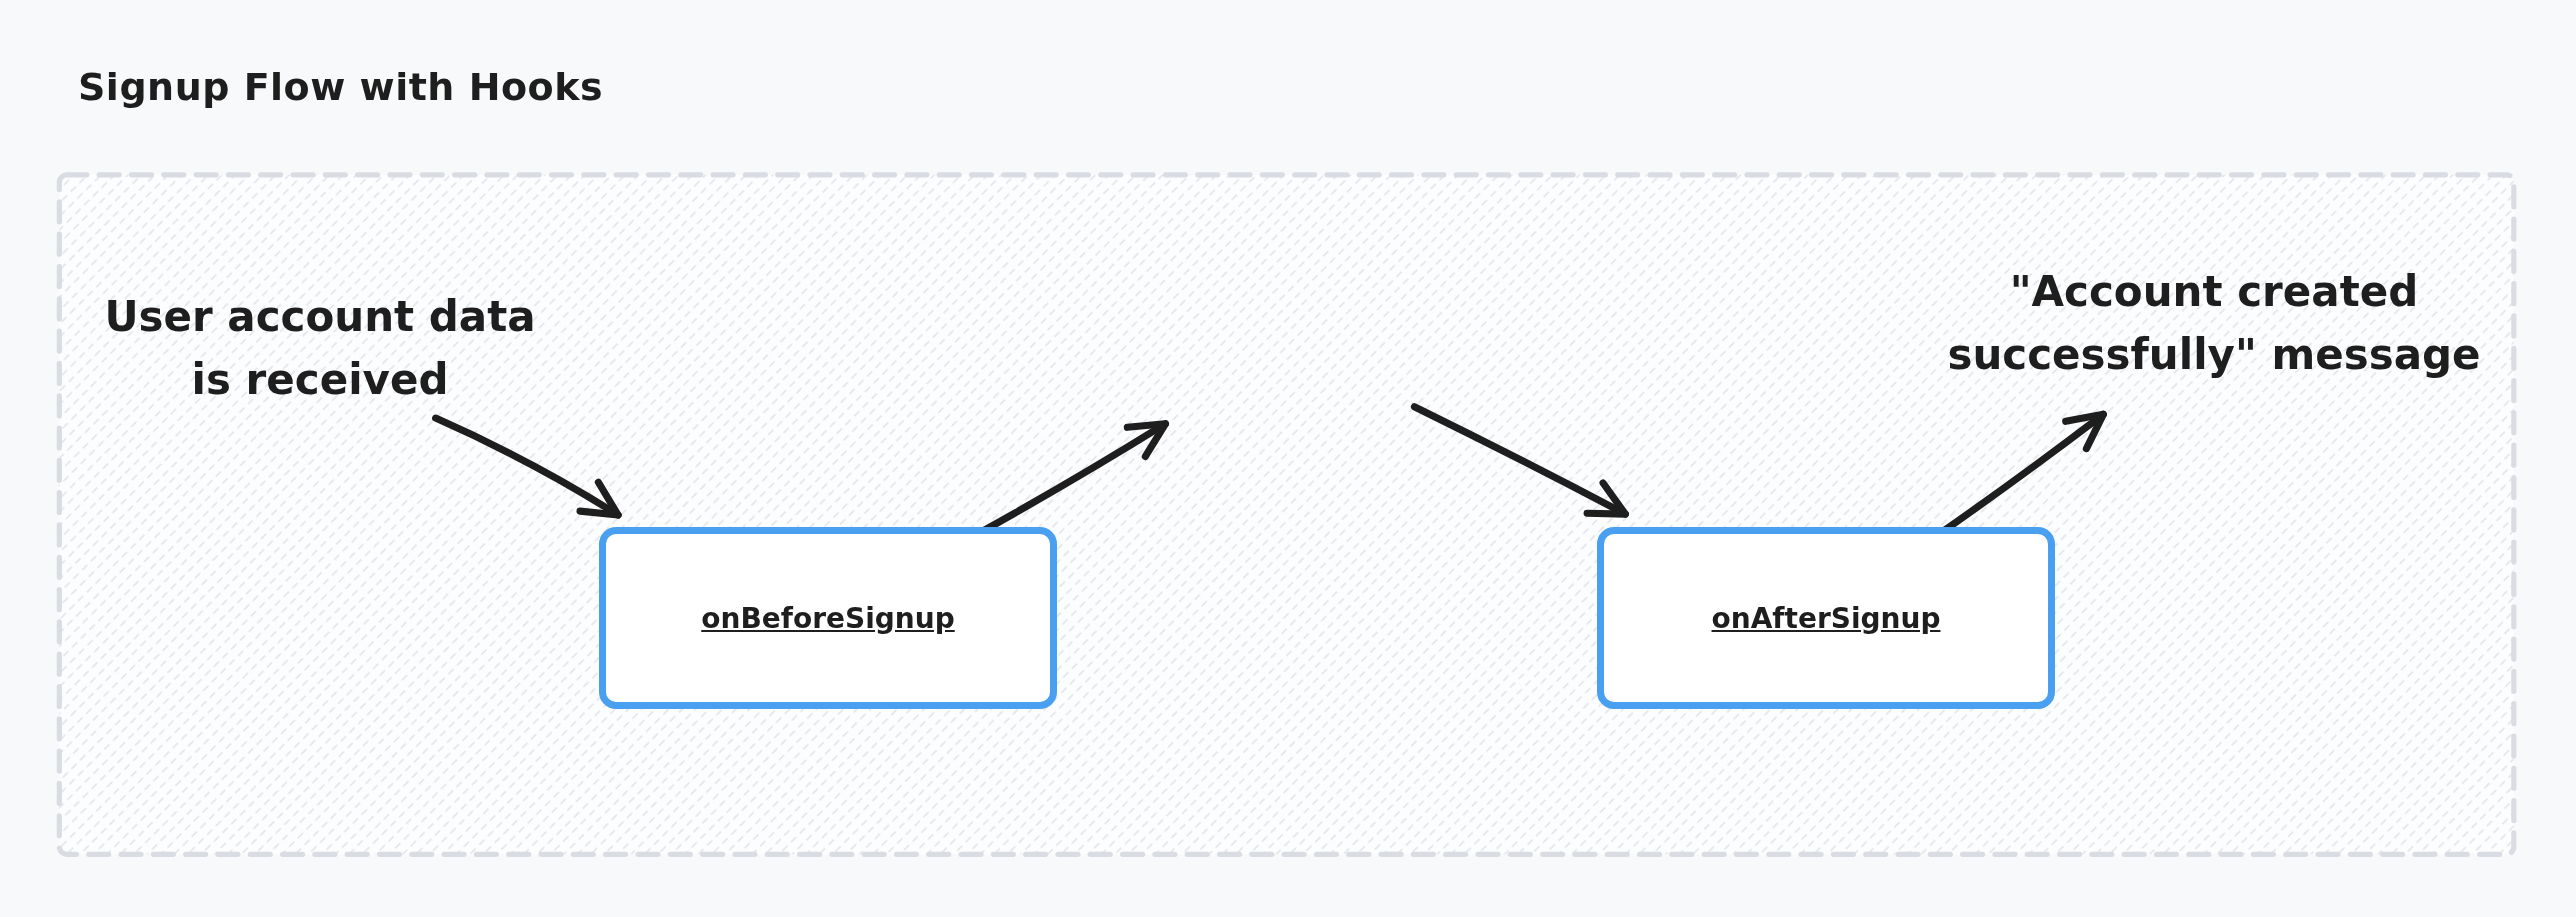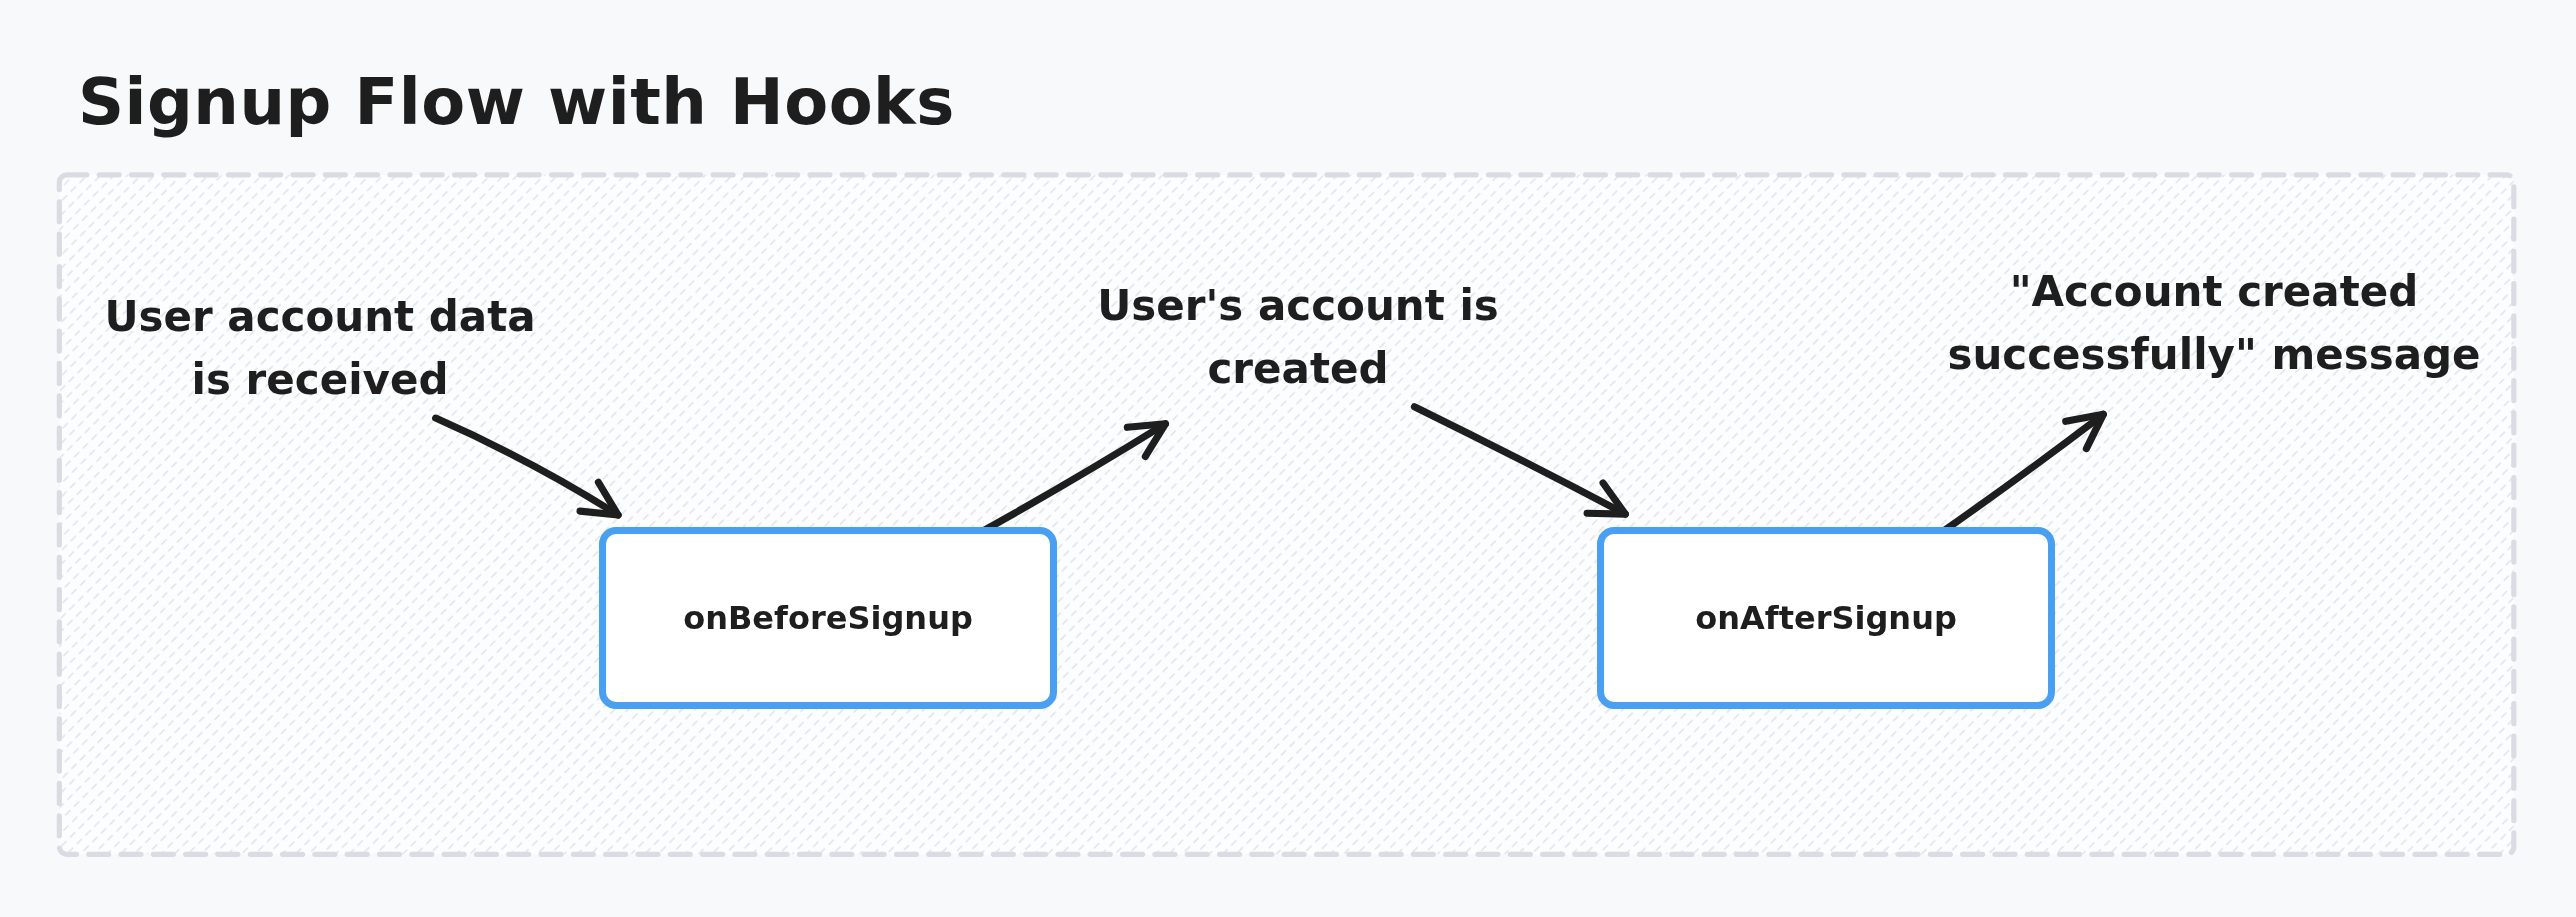--- a/index.html
+++ b/index.html
@@ -12,21 +12,21 @@
     overflow: hidden;
     background: var(--page-bg, #f8f9fa);
     font-family: "DejaVu Sans", sans-serif;
     color: var(--text, #1e1e1e);
   }
 
   .diagram-title {
     position: absolute;
     left: 78px;
     top: 65px;
-    font-size: 64px;
+    font-size: 38px;
     font-weight: 700;
     letter-spacing: 0.5px;
     color: var(--text, #1e1e1e);
     white-space: nowrap;
   }
 
   .canvas-svg {
     position: absolute;
     left: 0;
     top: 0;
@@ -83,24 +83,25 @@
     border: 7.6px solid var(--node-border, #4aa0f0);
     border-radius: 17px;
     display: flex;
     align-items: center;
     justify-content: center;
   }
   .node-1 { left: 599px;  top: 527px; }
   .node-2 { left: 1597px; top: 527px; }
 
   .node-label {
-    font-size: 32px;
+    font-size: 28px;
     font-weight: 700;
     color: var(--text, #1e1e1e);
     white-space: nowrap;
+    text-decoration: underline;
   }
 </style>
 </head>
 <body>
 
 <div class="stage">
 
   <div class="diagram-title">Signup Flow with Hooks</div>
 
   <svg class="canvas-svg" viewBox="0 0 2710 965" xmlns="http://www.w3.org/2000/svg">
@@ -129,22 +130,20 @@
       <path class="arrow-path" d="M 1488 428 Q 1602 484 1710 541" marker-end="url(#arrowhead)"></path>
     </g>
     <g>
       <path class="arrow-path" d="M 2046 558 Q 2126 502 2213 436" marker-end="url(#arrowhead)"></path>
     </g>
   </svg>
 
   <div class="annotation annotation-1">User account data
 is received</div>
 
-  <div class="annotation annotation-2">User's account is
-created</div>
 
   <div class="annotation annotation-3">"Account created
 successfully" message</div>
 
   <div class="node node-1">
     <span class="node-label">onBeforeSignup</span>
   </div>
 
   <div class="node node-2">
     <span class="node-label">onAfterSignup</span>

